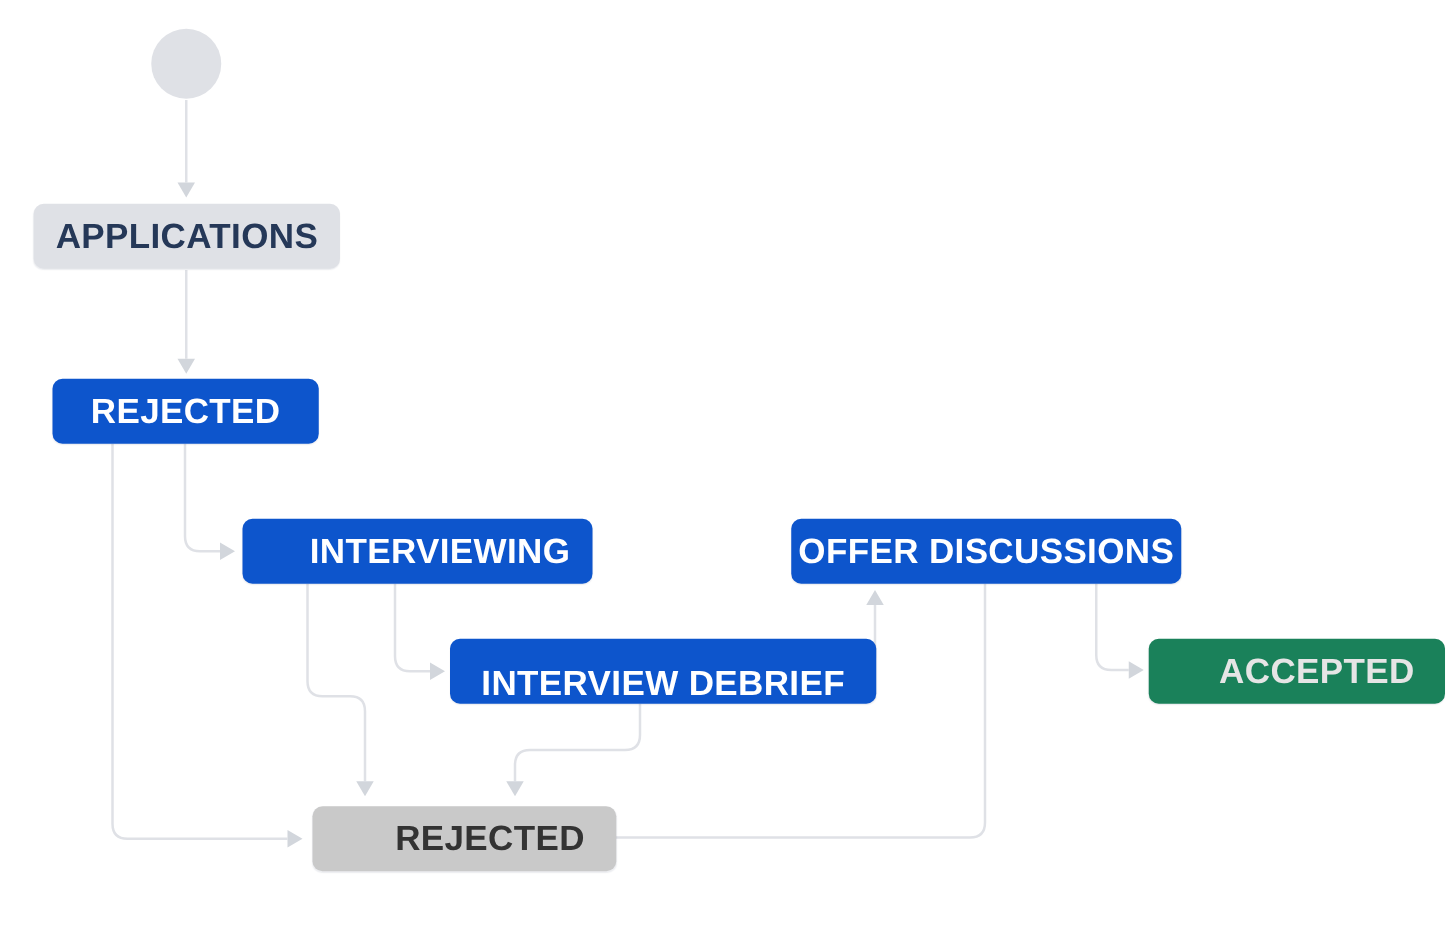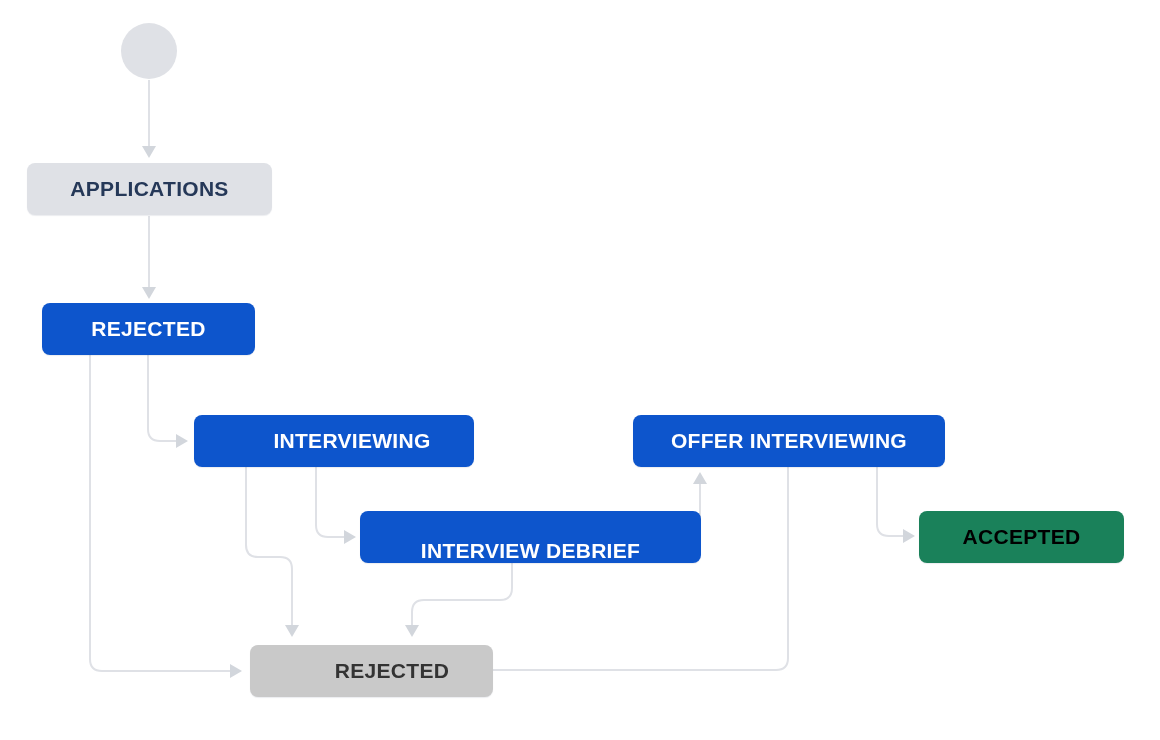--- a/index.html
+++ b/index.html
@@ -25,30 +25,30 @@
   }
   .edges polygon{
     fill:#d2d6dc;
     stroke:none;
   }
   .node{
     position:absolute;
     display:flex;align-items:center;justify-content:center;
     border-radius:8px;
     font-weight:bold;
-    font-size:21px;
+    font-size:28px;
     letter-spacing:0.3px;
     cursor:pointer;
     user-select:none;
     box-shadow:0 1px 1px rgba(9,30,66,0.08);
     text-align:center;
   }
   .node--todo{ background:#dfe1e6; color:#253858; }
   .node--inprogress{ background:#0d55cc; color:#ffffff; }
-  .node--done{ background:#1a815a; color:#000000; }
+  .node--done{ background:#1a815a; color:#e5e5e5;padding-left:32px; }
   .node--rejected{ background:#c9c9c9; color:#333333;padding-left:41px; }
   .start-circle{
     position:absolute;
     left:121px;top:23px;
     width:56px;height:56px;
     border-radius:50%;
     background:#dfe1e6;
     cursor:pointer;
   }
   
@@ -130,21 +130,21 @@
 
   <div class="node node--inprogress n-interviewing">
     <span>INTERVIEWING</span>
   </div>
 
   <div class="node node--inprogress n-debrief">
     <span>INTERVIEW DEBRIEF</span>
   </div>
 
   <div class="node node--inprogress n-offer">
-    <span>OFFER INTERVIEWING</span>
+    <span>OFFER DISCUSSIONS</span>
   </div>
 
   <div class="node node--done n-accepted">
     <span>ACCEPTED</span>
   </div>
 
   <div class="node node--rejected n-rejected">
     <span>REJECTED</span>
   </div>
 

